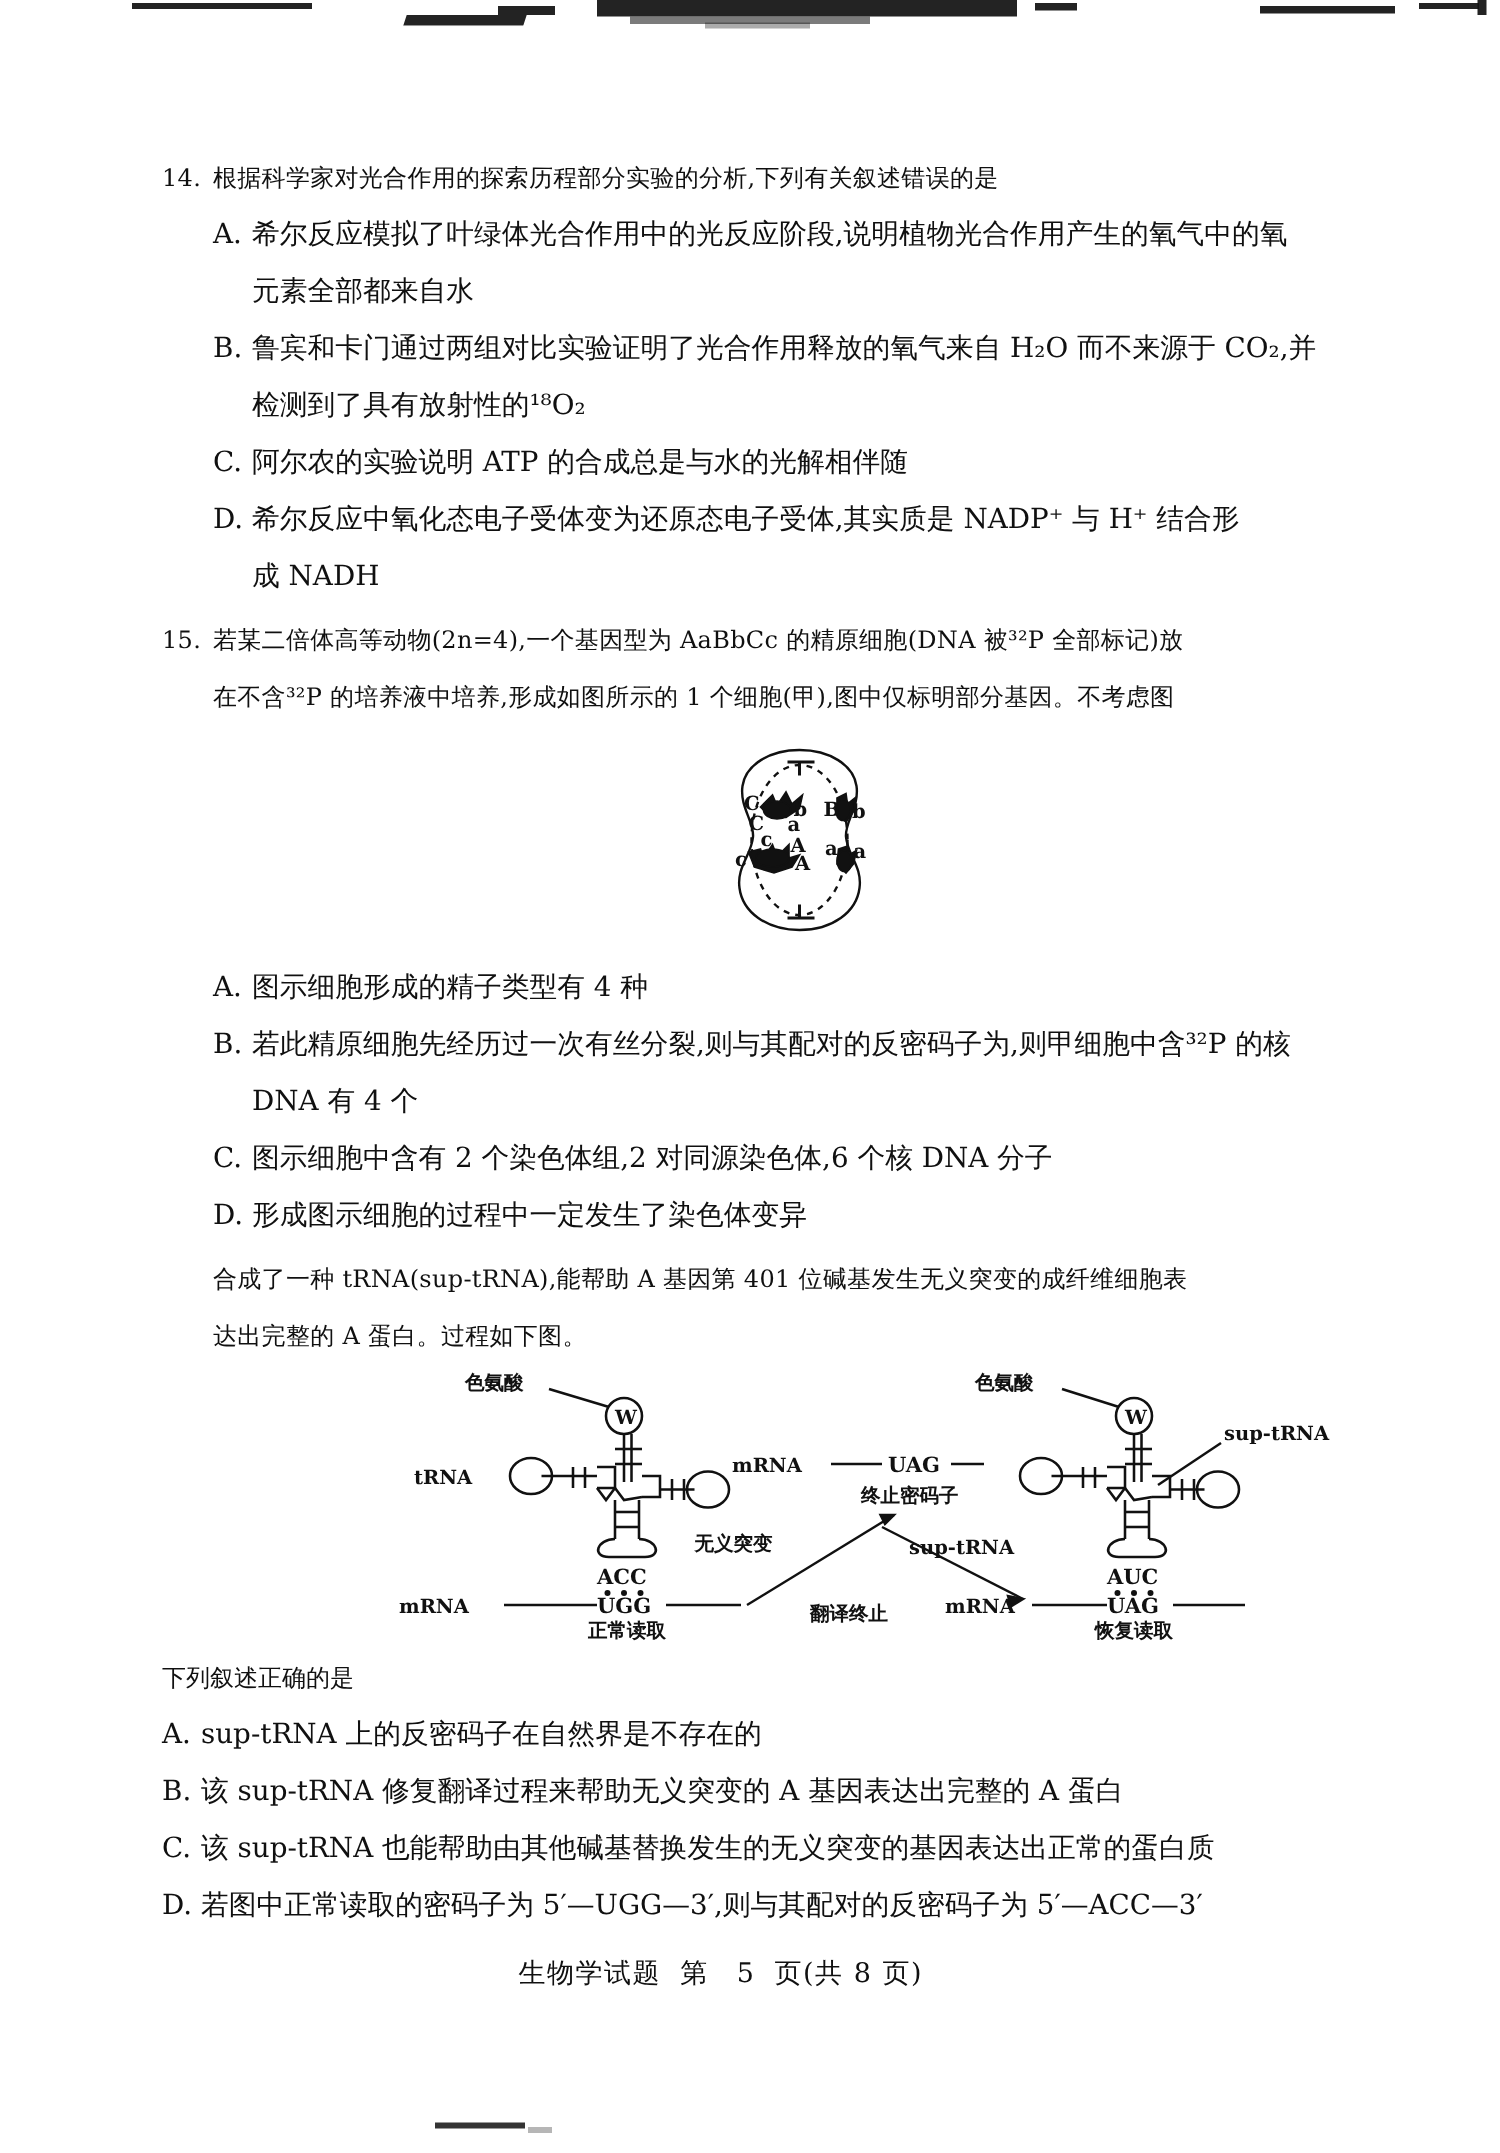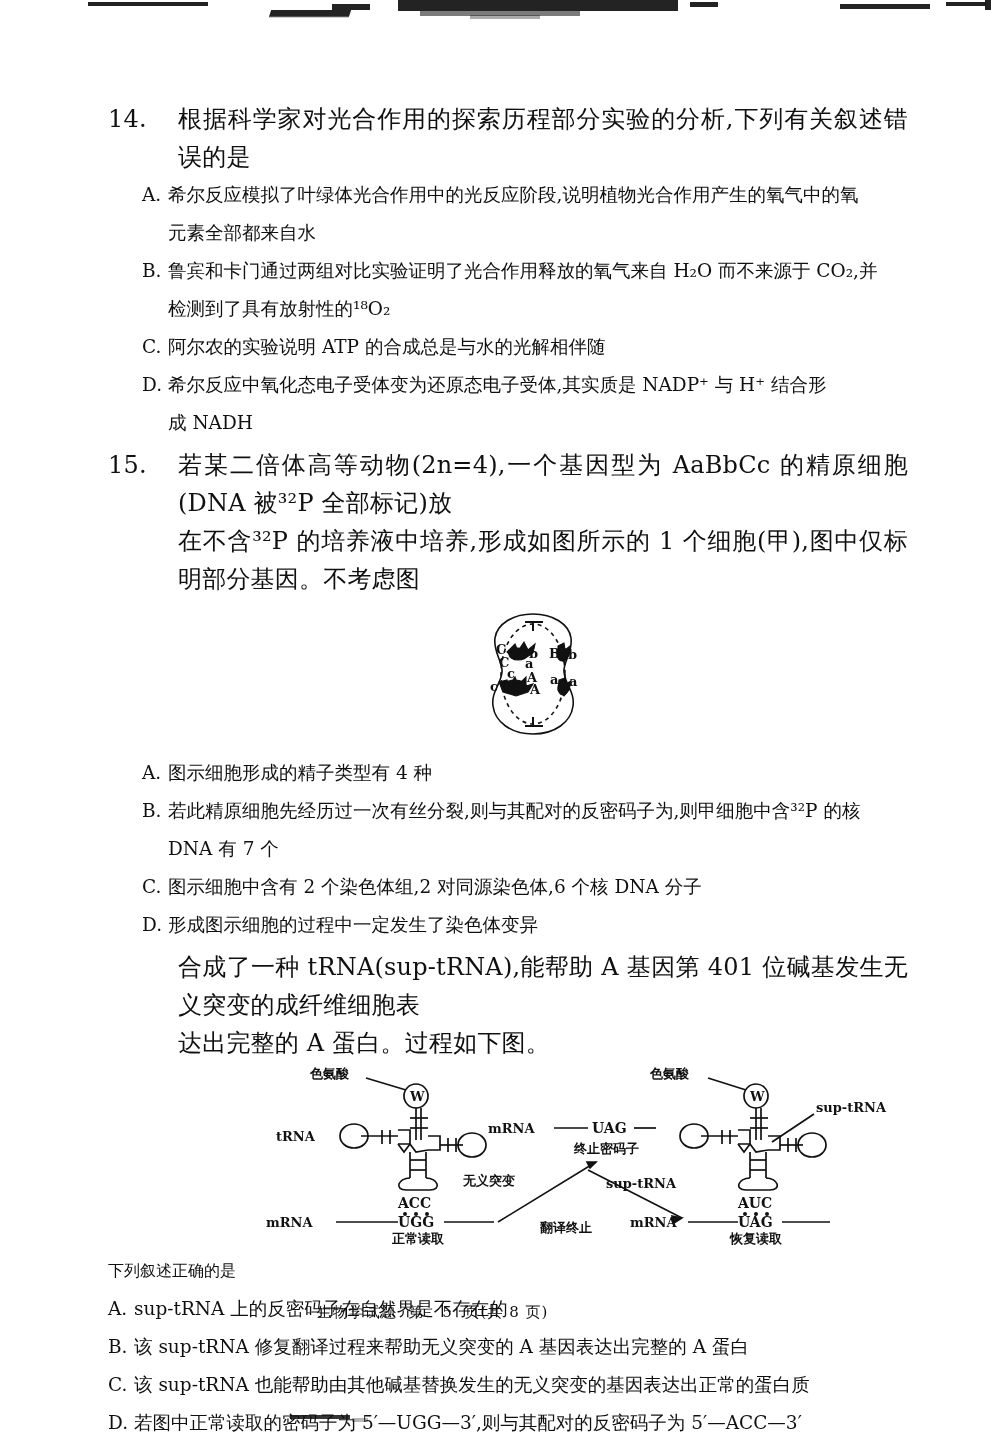--- a/index.html
+++ b/index.html
@@ -34,24 +34,23 @@
     left: 108px;
     top: 100px;
     width: 800px;
   }
 
   .q-block { margin-bottom: 4px; }
 
   .q-stem {
     display: flex;
     align-items: flex-start;
-    font-size: 24px;
+    font-size: 16px;
     line-height: 38px;
     letter-spacing: .2px;
-    gap: 36px;
   }
   .q-num {
     flex: 0 0 auto;
     width: 34px;
     text-align: left;
     font-family: "DejaVu Serif", "Liberation Serif", serif;
   }
   .q-text {
     flex: 1 1 auto;
     text-align: justify;
@@ -112,22 +111,23 @@
     height: 180px;
   }
 
   
   .footer {
     position: absolute;
     left: 0;
     top: 1303px;
     width: 865px;
     text-align: center;
-    font-size: 15px;
+    font-size: 18px;
     letter-spacing: 1px;
+    padding-left: 48px;
   }
   .footer .fnum { padding: 0 6px; }
 
   svg text { font-family: "DejaVu Serif", "Liberation Serif", serif; }
 </style>
 </head>
 <body>
 
 <div class="page">
 
@@ -261,21 +261,21 @@
           <span class="opt-key lat">A.</span>
           <span class="opt-text">图示细胞形成的精子类型有 4 种</span>
         </div>
 
         <div class="opt">
           <span class="opt-key lat">B.</span>
           <span class="opt-text">若此精原细胞先经历过一次有丝分裂,则与其配对的反密码子为,则甲细胞中含³²P 的核</span>
         </div>
         <div class="opt">
           <span class="opt-key"></span>
-          <span class="opt-text">DNA 有 7 个</span>
+          <span class="opt-text">DNA 有 4 个</span>
         </div>
 
         <div class="opt">
           <span class="opt-key lat">C.</span>
           <span class="opt-text">图示细胞中含有 2 个染色体组,2 对同源染色体,6 个核 DNA 分子</span>
         </div>
 
         <div class="opt">
           <span class="opt-key lat">D.</span>
           <span class="opt-text">形成图示细胞的过程中一定发生了染色体变异</span>

